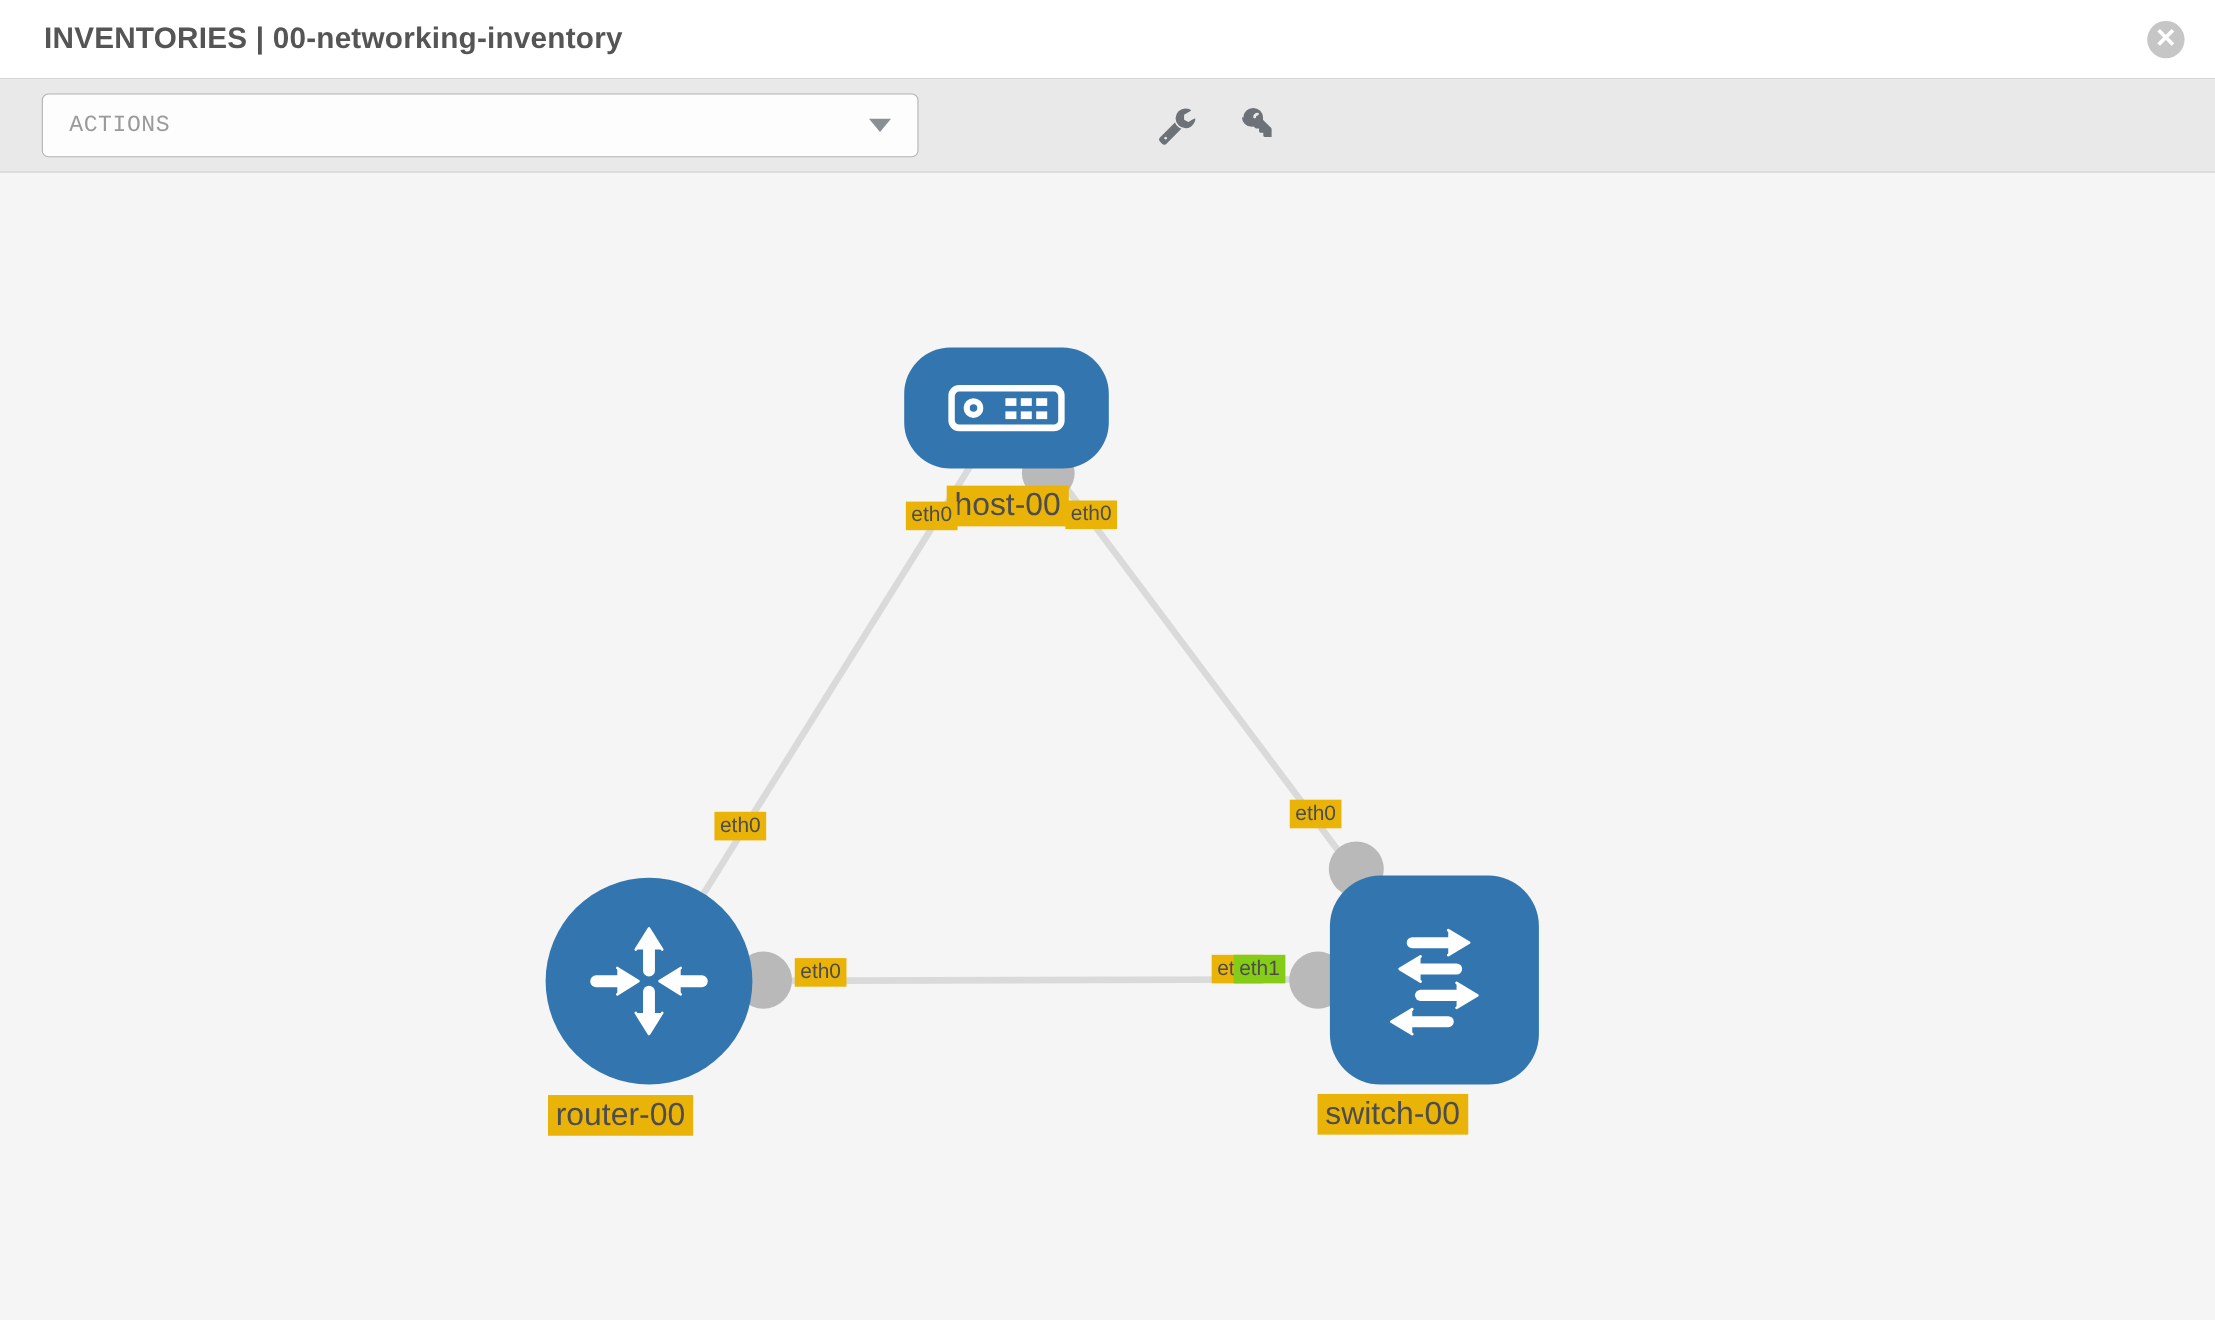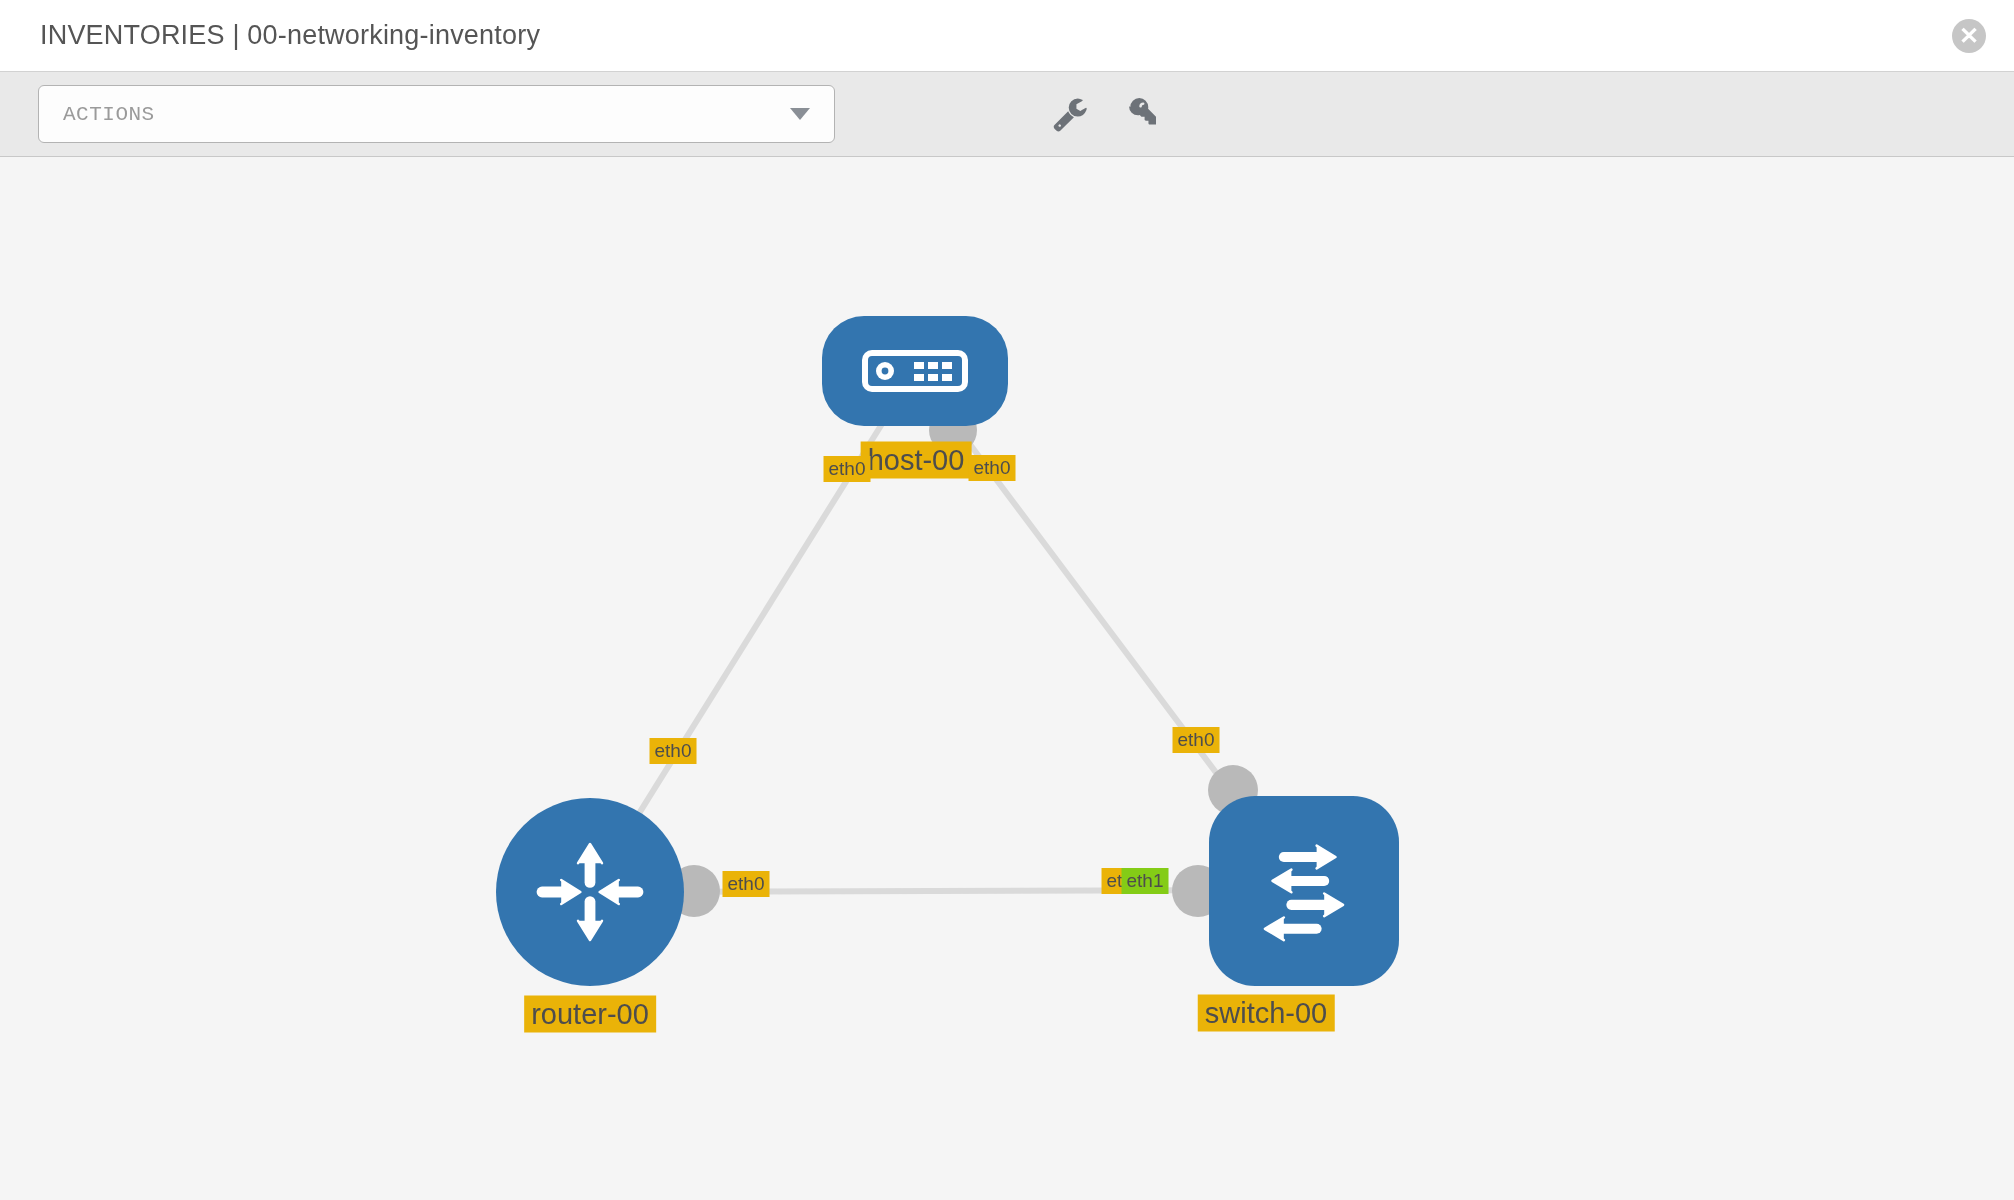--- a/index.html
+++ b/index.html
@@ -2,21 +2,21 @@
 <html><head>
 <meta charset="utf-8">
 <style>
   * { margin:0; padding:0; box-sizing:border-box; }
   html,body { width:2014px; height:1200px; overflow:hidden;
     font-family:"Liberation Sans", sans-serif; background:#fff; }
 
   
   .header { position:relative; height:72px; background:#ffffff;
     border-bottom:1px solid #d2d2d2; display:flex; align-items:center; }
-  .header-title { margin-left:40px; font-size:27px; font-weight:normal;
+  .header-title { margin-left:40px; font-size:27px; font-weight:bold;
     color:#555555; letter-spacing:0.2px; }
   .close-btn { position:absolute; right:28px; top:19px; width:34px; height:34px;
     border-radius:50%; background:#c6c6c6; color:#ffffff; display:flex;
     align-items:center; justify-content:center; font-size:24px; font-weight:bold;
     cursor:pointer; line-height:1; }
 
   
   .toolbar { height:85px; background:#e9e9e9; border-bottom:1px solid #c8c8c8;
     display:flex; align-items:center; position:relative; }
   .dd { position:absolute; top:13px; height:58px; background:#fdfdfd;
@@ -135,21 +135,21 @@
         <path d="M40 33 L25 42 L40 51" fill="#ffffff" stroke-width="2"></path>
         <line x1="40" y1="61" x2="68" y2="61"></line>
         <path d="M66 52 L81 61 L66 70" fill="#ffffff" stroke-width="2"></path>
         <line x1="60" y1="80" x2="32" y2="80"></line>
         <path d="M34 71 L19 80 L34 89" fill="#ffffff" stroke-width="2"></path>
       </svg>
     </span>
   </div>
 
   <div class="lbl node-lbl" style="left:916px; top:303px;">host-00</div>
-  <div class="lbl node-lbl" style="left:590px; top:857px;">router-00</div>
+  <div class="lbl node-lbl" style="left:564px; top:857px;">router-00</div>
   <div class="lbl node-lbl" style="left:1266px; top:856px;">switch-00</div>
 
   <div class="lbl if-lbl" style="left:847px; top:312px;">eth0</div>
   <div class="lbl if-lbl" style="left:992px; top:311px;">eth0</div>
   <div class="lbl if-lbl" style="left:673px; top:594px;">eth0</div>
   <div class="lbl if-lbl" style="left:746px; top:727px;">eth0</div>
   <div class="lbl if-lbl" style="left:1196px; top:583px;">eth0</div>
   <div class="if-combo" style="left:1135px; top:724px;">
     <span class="lbl if-lbl if-a" style="position:relative; transform:none;">eth0</span>
     <span class="if-b">eth1</span>

